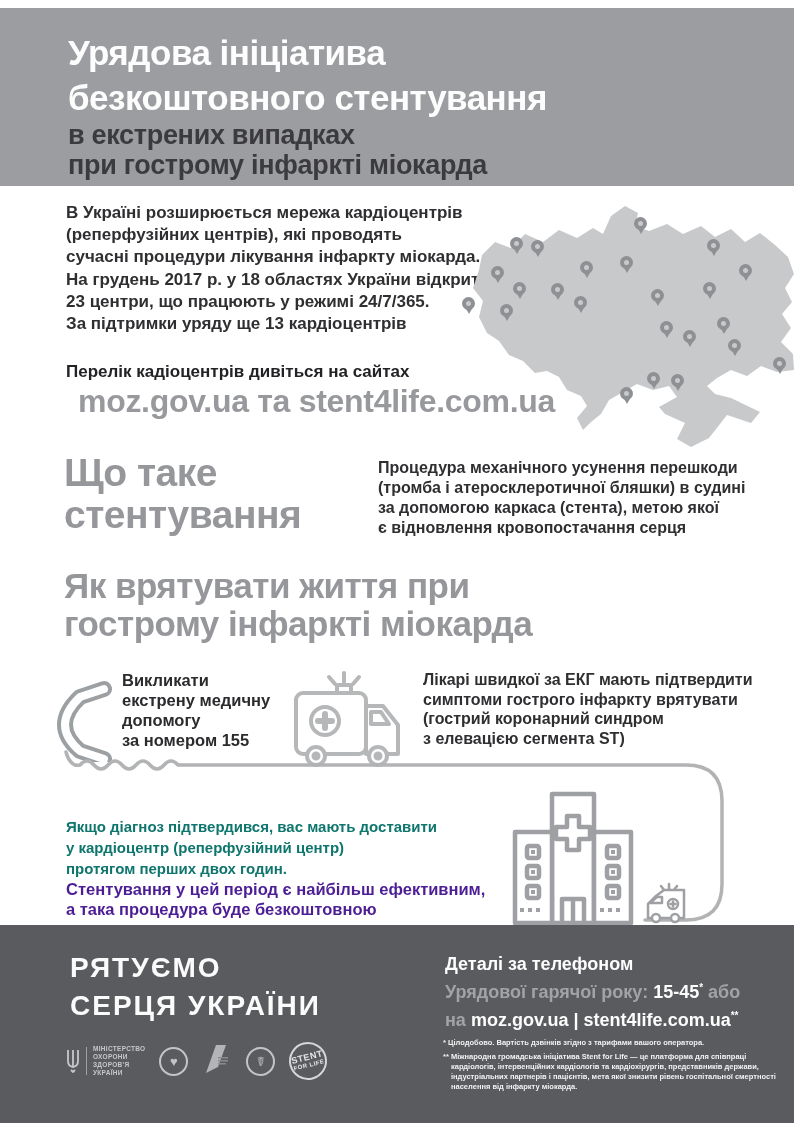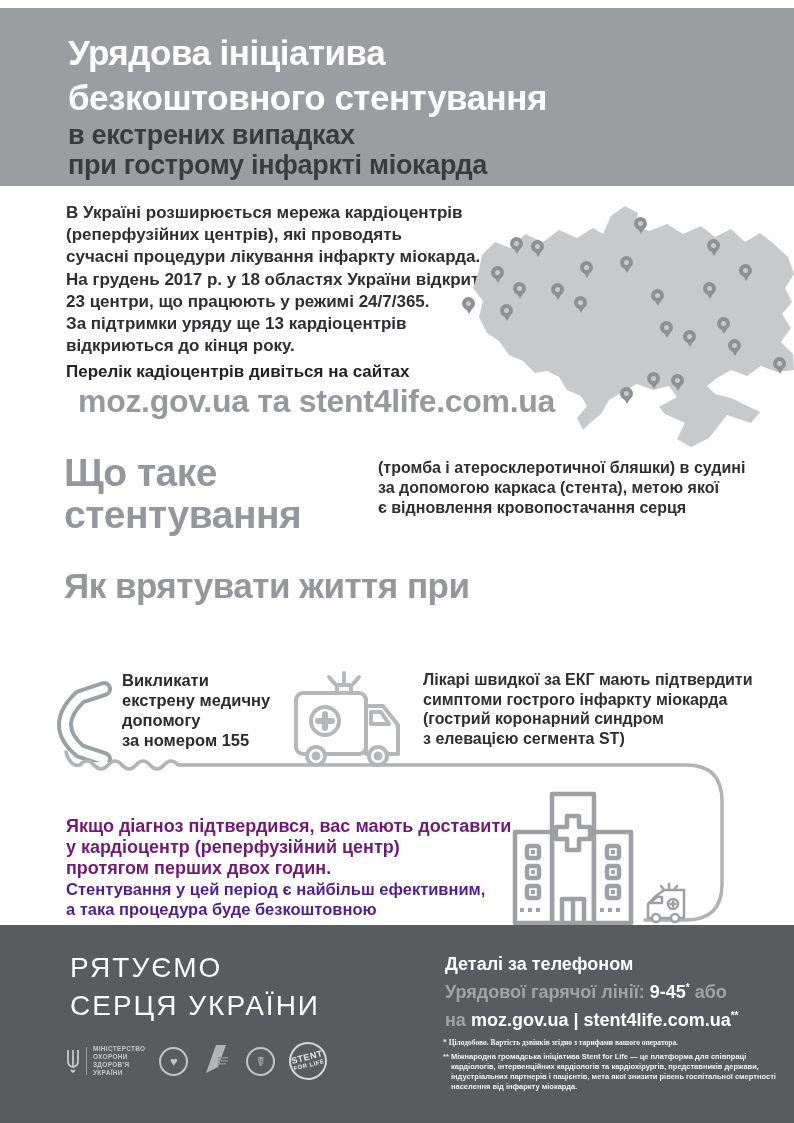--- a/index.html
+++ b/index.html
@@ -31,34 +31,34 @@
   
   .whatis-h{position:absolute;left:64px;top:452px;font-size:39px;line-height:42px;font-weight:800;
     color:#96979a;letter-spacing:-0.5px;}
   .whatis-d{position:absolute;left:378px;top:458px;font-size:16px;line-height:20px;font-weight:700;color:#2f2f32;}
   
   .how-h{position:absolute;left:64px;top:567px;font-size:35px;line-height:38px;font-weight:800;
     color:#96979a;letter-spacing:-0.5px;}
   .step1-t{position:absolute;left:122px;top:670px;font-size:16.5px;line-height:20px;font-weight:800;color:#2b2b2e;}
   .step2-t{position:absolute;left:423px;top:670px;font-size:16px;line-height:19.5px;font-weight:600;color:#2f2f32;}
   .seg-b{font-weight:800;}
-  .step3{position:absolute;left:66px;top:816px;font-size:18px;line-height:21px;font-weight:700;color:#701a75;}
+  .step3{position:absolute;left:66px;top:816px;font-size:15px;line-height:21px;font-weight:700;color:#0f766e;}
   .step3 .xb{font-weight:800;}
   .note{position:absolute;left:66px;top:879px;font-size:16.5px;line-height:20px;font-weight:700;color:#4c1d95;}
   .icon-svg{position:absolute;}
   
   .footer{position:absolute;left:0;top:925px;width:794px;height:198px;background:#5a5b5e;}
-  .slogan{position:absolute;left:70px;top:24px;font-size:28px;line-height:38px;font-weight:400;
+  .slogan{position:absolute;left:70px;top:24px;font-size:28px;line-height:38px;font-weight:700;
     color:#fbfbfb;letter-spacing:2px;}
   .details{position:absolute;left:445px;top:28px;font-size:18px;line-height:23px;font-weight:700;color:#a2a3a6;}
   .details .seg-b{color:#fdfdfd;font-weight:800;}
   .details sup{font-size:10px;color:#fdfdfd;}
   .fn{position:absolute;left:443px;width:350px;font-size:7.5px;line-height:10px;font-weight:700;
     color:#f2f2f3;padding-left:8px;text-indent:-8px;}
-  .fn1{top:113px;font-family:Liberation Serif, serif;}
+  .fn1{top:113px;}
   .fn2{top:127px;}
   .logos{position:absolute;left:66px;top:116px;display:flex;align-items:center;gap:14px;height:40px;}
   .ministry{display:flex;align-items:center;gap:6px;}
   .ministry-divider{width:1px;height:28px;background:#9fa0a3;}
   .ministry-text{font-size:6.5px;line-height:8px;font-weight:700;color:#c6c7c9;letter-spacing:0.3px;}
   .logo-circle{width:29px;height:29px;border:2px solid #c3c4c6;border-radius:50%;
     display:flex;align-items:center;justify-content:center;color:#c3c4c6;font-size:13px;}
   .logo-stent{width:38px;height:38px;border:2.5px solid #d6d7d9;border-radius:50%;
     display:flex;flex-direction:column;align-items:center;justify-content:center;
     transform:rotate(-14deg);color:#e3e4e6;text-align:center;}
@@ -83,21 +83,20 @@
 
   <div class="p1">
     <div>В Україні розширюється мережа кардіоцентрів</div>
     <div>(реперфузійних центрів), які проводять</div>
     <div>сучасні процедури лікування інфаркту міокарда.</div>
   </div>
   <div class="p2">
     <div>На грудень 2017 р. у 18 областях України відкрито</div>
     <div>23 центри, що працюють у режимі 24/7/365.</div>
     <div>За підтримки уряду ще 13 кардіоцентрів</div>
-    <div>відкриються до кінця року.</div>
   </div>
   <div class="sites-label">Перелік кадіоцентрів дивіться на сайтах</div>
   <div class="sites">moz.gov.ua та stent4life.com.ua</div>
 
   <div class="map-wrap">
     <svg width="340" height="255" viewBox="0 0 340 255">
       <path fill="#c8c9cb" d="M27 55 L40 42 L56 48 L70 34 L88 42 L104 30 L122 38 L138 28
         L148 34 L156 16 L170 6 L183 13 L180 26 L194 31
         L212 24 L228 34 L246 26 L260 37 L276 29 L290 42 L305 33
         L320 45 L333 57 L339 74 L330 88 L337 102 L327 114 L336 128 L326 142
@@ -133,27 +132,29 @@
         <span class="pin" style="left: 216px; top: 174px;"></span>
         <span class="pin" style="left: 165px; top: 187px;"></span>
       </div>
   </div>
 
   <div class="whatis-h">
     <div>Що таке</div>
     <div>стентування</div>
   </div>
   <div class="whatis-d">
+    <div>Процедура механічного усунення перешкоди</div>
     <div>(тромба і атеросклеротичної бляшки) в судині</div>
     <div>за допомогою каркаса (стента), метою якої</div>
     <div>є відновлення кровопостачання серця</div>
   </div>
 
   <div class="how-h">
     <div>Як врятувати життя при</div>
+    <div>гострому інфаркті міокарда</div>
   </div>
 
   <svg class="icon-svg" style="left:48px;top:680px;" width="76" height="82" viewBox="0 0 76 82">
     <path d="M56 9 L32 17 C 12 36, 12 54, 32 71 L56 79" fill="none" stroke="#9da0a2" stroke-width="16" stroke-linecap="round" stroke-linejoin="round"></path>
     <path d="M56 9 L32 17 C 12 36, 12 54, 32 71 L56 79" fill="none" stroke="#ffffff" stroke-width="8" stroke-linecap="round" stroke-linejoin="round"></path>
   </svg>
   <div class="step1-t">
     <div>Викликати</div>
     <div>екстрену медичну</div>
     <div>допомогу</div>
@@ -174,21 +175,21 @@
       <circle cx="28" cy="88" r="2.5" fill="#b5b7b9"></circle>
       <circle cx="90" cy="88" r="2.5" fill="#b5b7b9"></circle>
       <circle cx="37" cy="53" r="14" fill="#ffffff"></circle>
       <line x1="37" y1="46" x2="37" y2="60" stroke-width="6"></line>
       <line x1="30" y1="53" x2="44" y2="53" stroke-width="6"></line>
     </g>
   </svg>
 
   <div class="step2-t">
       <div><span>Лікарі швидкої за ЕКГ </span><span class="seg-b">мають підтвердити</span></div>
-      <div><span class="seg-b">симптоми </span><span>гострого інфаркту міокарда</span></div>
+      <div><span class="seg-b">симптоми </span><span>гострого інфаркту врятувати</span></div>
       <div><span>(гострий коронарний синдром</span></div>
       <div><span>з елевацією сегмента ST)</span></div>
     </div>
 
   <svg class="icon-svg" style="left:0;top:0;" width="794" height="1123" viewBox="0 0 794 1123" pointer-events="none">
     <path d="M66 752 C68 760 73 767 80 765
              q7 -8 14 0 q7 8 14 0 q7 -8 14 0 q7 8 14 0 q7 -8 14 0 q7 8 14 0 q7 -8 14 0
              L686 765 Q722 765 722 801 L722 884 Q722 920 686 920 L645 920" fill="none" stroke="#b2b3b5" stroke-width="3.5" stroke-linecap="round"></path>
   </svg>
 
@@ -249,21 +250,21 @@
   </svg>
 
   <div class="footer">
     <div class="slogan">
       <div>РЯТУЄМО</div>
       <div>СЕРЦЯ УКРАЇНИ</div>
     </div>
 
     <div class="details">
         <div><span class="seg-b">Деталі за телефоном</span></div>
-        <div><span>Урядової гарячої лінії: </span><span class="seg-b">9-45</span><sup>*</sup><span> або</span></div>
+        <div><span>Урядової гарячої року: </span><span class="seg-b">15-45</span><sup>*</sup><span> або</span></div>
         <div><span>на </span><span class="seg-b">moz.gov.ua | stent4life.com.ua</span><sup>**</sup></div>
       </div>
 
     <div class="fn fn1">* Цілодобово. Вартість дзвінків згідно з тарифами вашого оператора.</div>
     <div class="fn fn2">** Міжнародна громадська ініціатива Stent for Life — це платформа для співпраці кардіологів, інтервенційних кардіологів та кардіохірургів, представників держави, індустріальних партнерів і пацієнтів, мета якої знизити рівень госпітальної смертності населення від інфаркту міокарда.</div>
 
     <div class="logos">
       <div class="ministry">
         <svg width="14" height="24" viewBox="0 0 14 24">
           <g stroke="#c6c7c9" stroke-width="1.8" fill="none">

